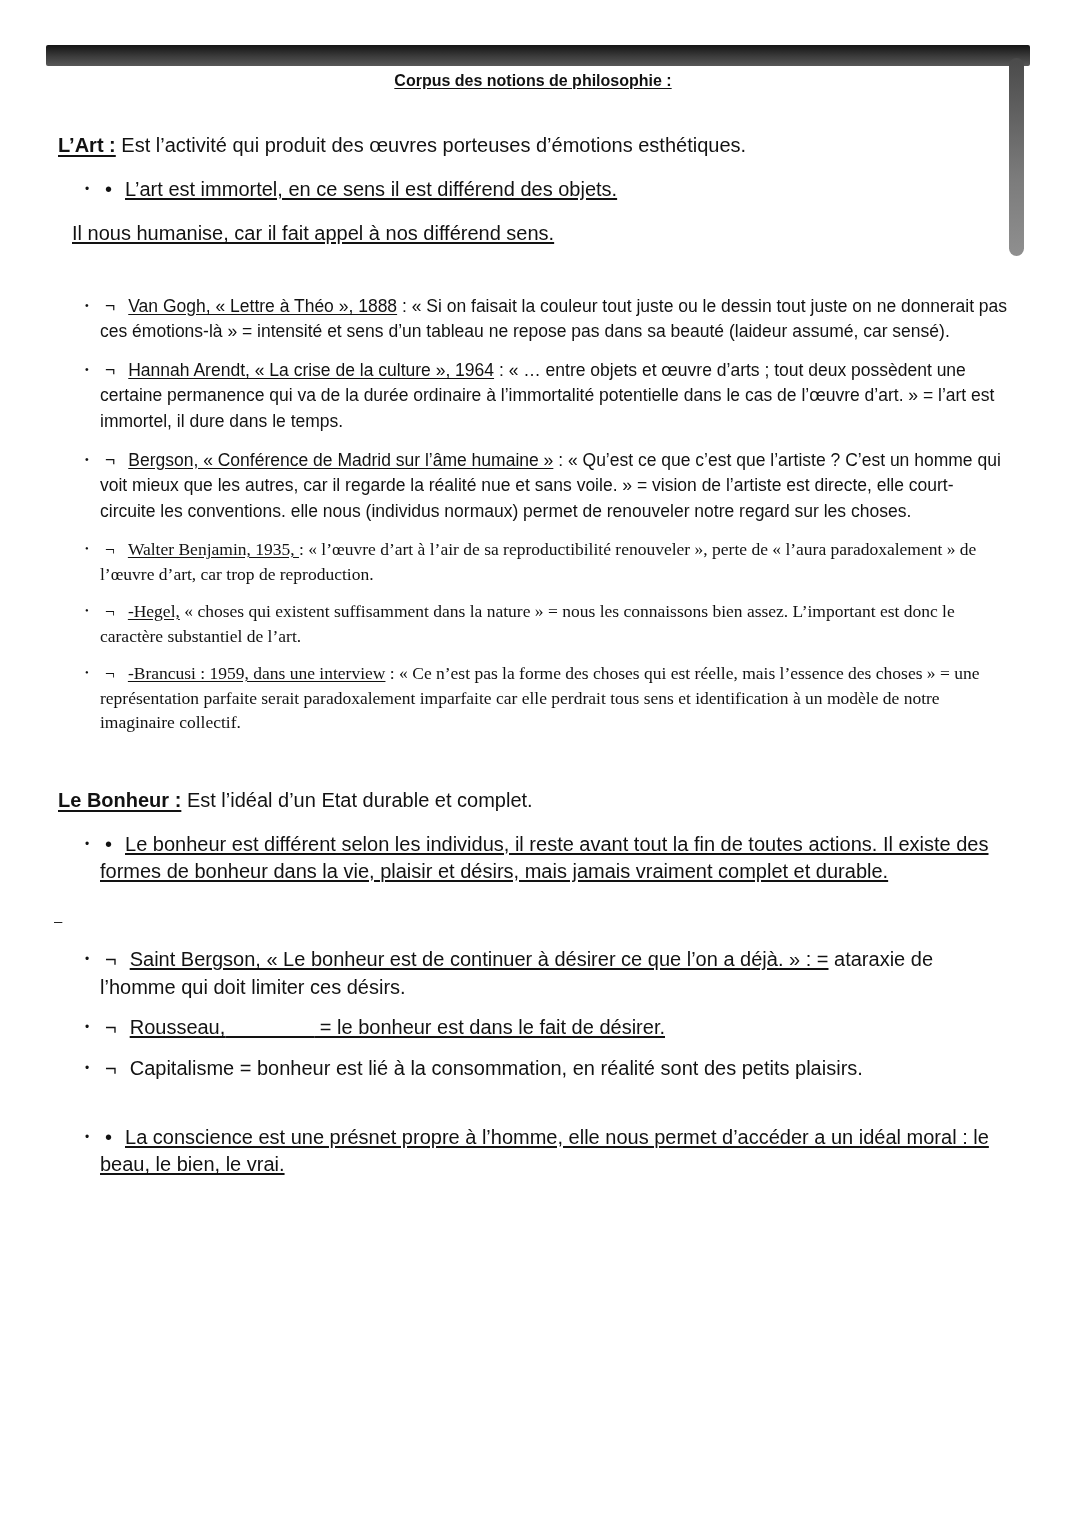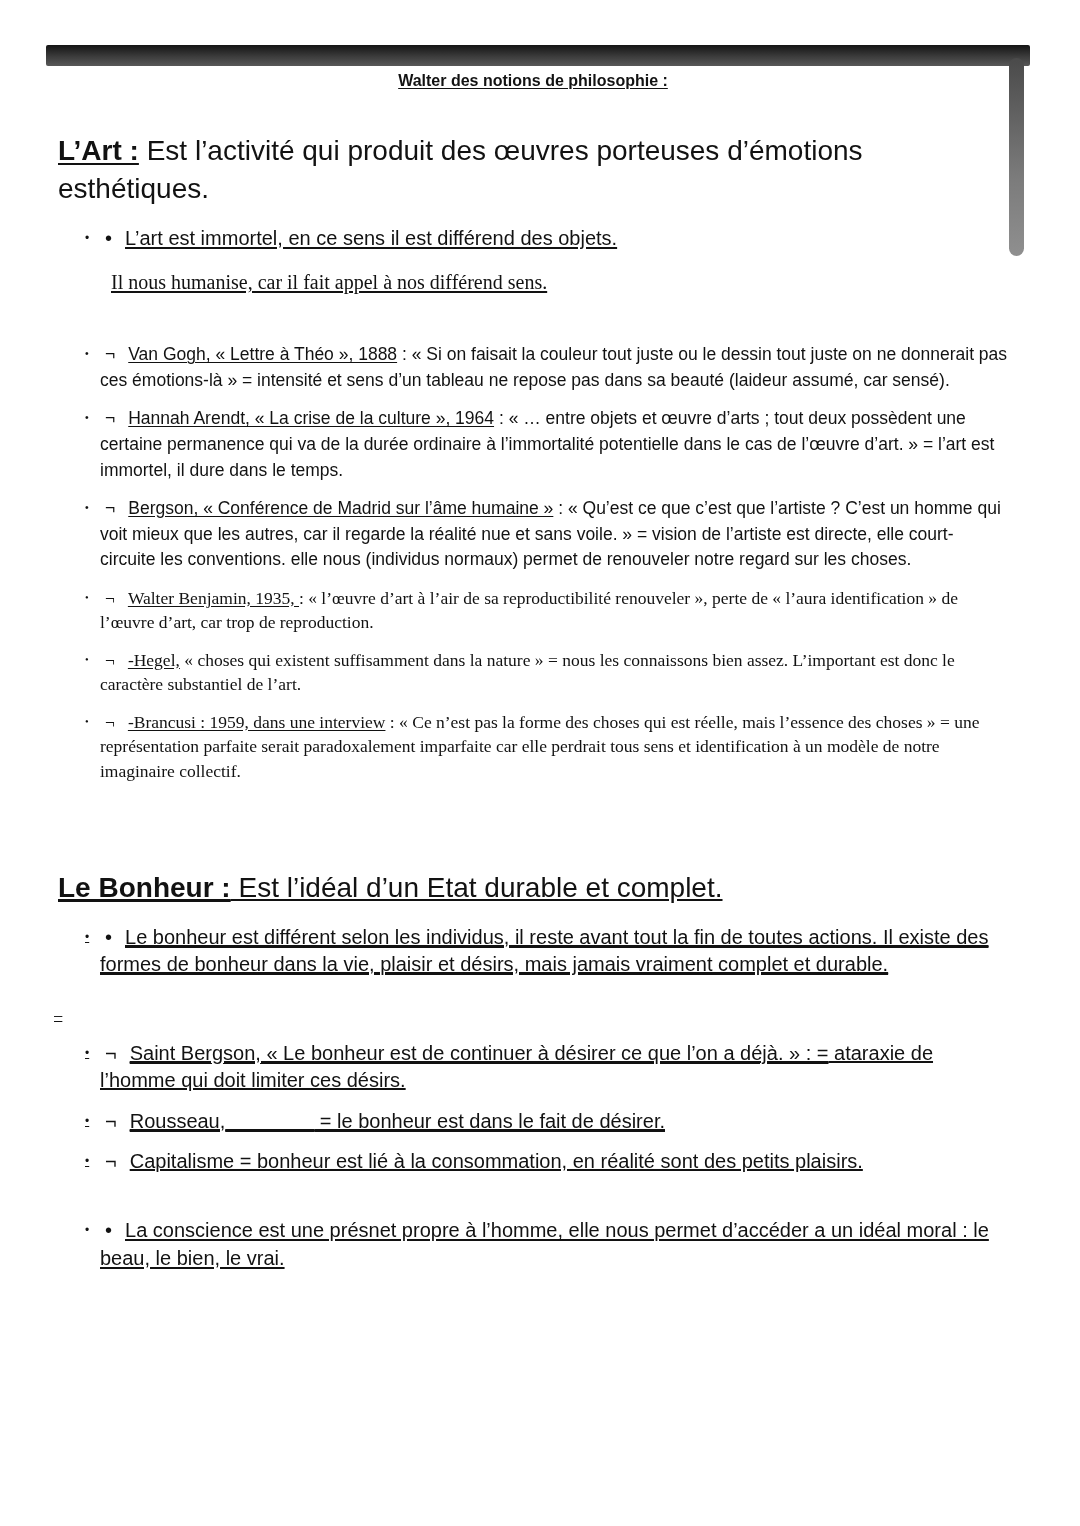--- a/index.html
+++ b/index.html
@@ -20,55 +20,55 @@
   .scrollbar-thumb {
     position:absolute; top:58px; right:56px; width:15px; height:198px;
     border-radius:8px;
     background:linear-gradient(180deg,#4a4a4a 0%,#7b7b7b 60%,#8f8f8f 100%);
   }
   
   .content { position:absolute; top:72px; left:0; width:100%; padding:0 72px 0 58px; }
   .doc-title { text-align:center; font-size:16px; font-weight:bold; text-decoration:underline; text-underline-offset:2px; }
 
   .sec0 { margin-top:42px; }
-  .sec1 { margin-top:86px;text-decoration:underline; }
+  .sec1 { margin-top:52px; }
   .sec2 { margin-top:42px; }
 
-  .sec-heading { font-size:28px; line-height:1.35; }
+  .sec-heading { font-size:20px; line-height:1.35; }
   .sec-label { font-weight:bold; text-decoration:underline; text-underline-offset:3px; }
 
   .li { display:flex; margin-left:27px; }
   .dot { flex:none; width:15px; font-size:0.6em; line-height:2.25; }
   .txt { flex:1; }
   .marker { display:inline-block; margin:0 13px 0 5px; }
 
   .big   { font-size:20px;   line-height:1.37; }
   .sm    { font-size:17.5px; line-height:1.46; }
   .serif { font-size:17.5px; line-height:1.40; font-family:"Liberation Serif", serif; }
 
   .plain { }
-  .indent { margin-left:53px;font-family:Liberation Serif, serif; }
+  .indent { margin-left:14px; }
   .dash { margin-left:-4px; font-size:15px; color:#222; }
 
   .gap-sm { margin-top:13px; }
   .gap-md { margin-top:17px; }
   .gap-lg { margin-top:27px; }
   .gap-xl { margin-top:46px; }
 
   .u { text-decoration:underline; text-underline-offset:2px; }
   .i { }
 </style>
 </head>
 <body>
 
 <div class="top-bar"></div>
 <div class="scrollbar-thumb"></div>
 
 <div class="content">
-  <div class="doc-title">Walter des notions de philosophie :</div>
+  <div class="doc-title">Corpus des notions de philosophie :</div>
   <div>
       <section class="sec sec0">
         <div class="sec-heading"><span class="sec-label">L’Art :</span><span class="sec-rest"> Est l’activité qui produit des œuvres porteuses d’émotions esthétiques.</span></div>
         <div class="li big gap-md">
           <span class="dot">•</span>
           <div class="txt"><span class="marker">•</span><span class="u">L’art est immortel, en ce sens il est différend des objets.</span></div>
         </div>
         <div class="plain big indent gap-md"><span class="u">Il nous humanise, car il fait appel à nos différend sens.</span></div>
         <div class="li sm gap-xl">
           <span class="dot">•</span>
@@ -77,21 +77,21 @@
         <div class="li sm gap-sm">
           <span class="dot">•</span>
           <div class="txt"><span class="marker">¬</span><span class="u i">Hannah Arendt, « La crise de la culture », 1964</span><span class="i"> : « … entre objets et œuvre d’arts ; tout deux possèdent une certaine permanence qui va de la durée ordinaire à l’immortalité potentielle</span><span> dans le cas de l’œuvre d’art. » = l’art est immortel, il dure dans le temps.</span></div>
         </div>
         <div class="li sm gap-sm">
           <span class="dot">•</span>
           <div class="txt"><span class="marker">¬</span><span class="u i">Bergson, « Conférence de Madrid sur l’âme humaine »</span><span> : « </span><span class="i">Qu’est ce que c’est que l’artiste ? C’est un homme qui voit mieux que les autres, car il regarde la réalité nue et sans voile. »</span><span> = vision de l’artiste est directe, elle court-circuite les conventions. elle nous (individus normaux) permet de renouveler notre regard sur les choses.</span></div>
         </div>
         <div class="li serif gap-sm">
           <span class="dot">•</span>
-          <div class="txt"><span class="marker">¬</span><span class="u i">Walter Benjamin, 1935, </span><span class="i">: « l’œuvre d’art à l’air de sa reproductibilité renouveler »,</span><span> perte de </span><span class="i">« l’aura identification »</span><span> de l’œuvre d’art, car trop de reproduction.</span></div>
+          <div class="txt"><span class="marker">¬</span><span class="u i">Walter Benjamin, 1935, </span><span class="i">: « l’œuvre d’art à l’air de sa reproductibilité renouveler »,</span><span> perte de </span><span class="i">« l’aura paradoxalement »</span><span> de l’œuvre d’art, car trop de reproduction.</span></div>
         </div>
         <div class="li serif gap-sm">
           <span class="dot">•</span>
           <div class="txt"><span class="marker">¬</span><span class="u i">-Hegel,</span><span class="i"> « choses qui existent suffisamment dans la nature »</span><span> = nous les connaissons bien assez. L’important est donc le caractère substantiel de l’art.</span></div>
         </div>
         <div class="li serif gap-sm">
           <span class="dot">•</span>
           <div class="txt"><span class="marker">¬</span><span class="u i">-Brancusi : 1959, dans une interview</span><span> : « </span><span class="i">Ce n’est pas la forme des choses qui est réelle, mais l’essence des choses »</span><span> = une représentation parfaite serait paradoxalement imparfaite car elle perdrait tous sens et identification à un modèle de notre imaginaire collectif.</span></div>
         </div>
       </section>

